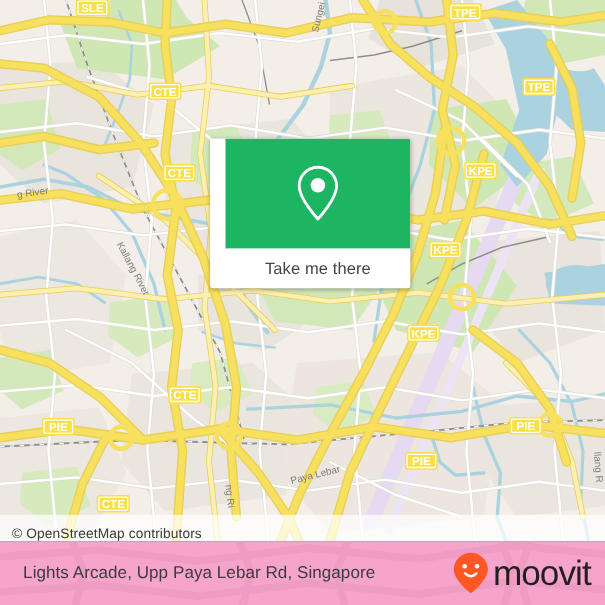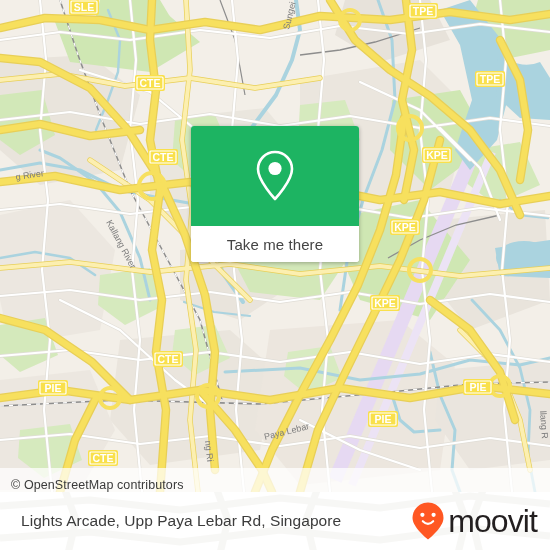--- a/index.html
+++ b/index.html
@@ -53,20 +53,21 @@
   #card {
     position: absolute;
     left: 191px;
     top: 126px;
     width: 168px;
     height: 136px;
     border-radius: 3px;
     overflow: hidden;
     box-shadow: 0 1px 4px rgba(0,0,0,0.30);
     background: #ffffff;
+    padding-left: 14px;
   }
   #card-top {
     height: 100px;
     display: flex;
     align-items: center;
     justify-content: center;
   }
   #card-bottom {
     height: 36px;
     background: #ffffff;
@@ -80,21 +81,21 @@
     letter-spacing: 0.1px;
   }
 
   
   #footer {
     position: absolute;
     left: 0;
     top: 492px;
     width: 550px;
     height: 58px;
-    background: #ffffff;
+    background: #ec4899;
     display: flex;
     align-items: center;
     overflow: hidden;
   }
   #footer-watermark {
     position: absolute;
     left: 0; top: 0;
     width: 550px; height: 58px;
     opacity: 0.5;
     pointer-events: none;

